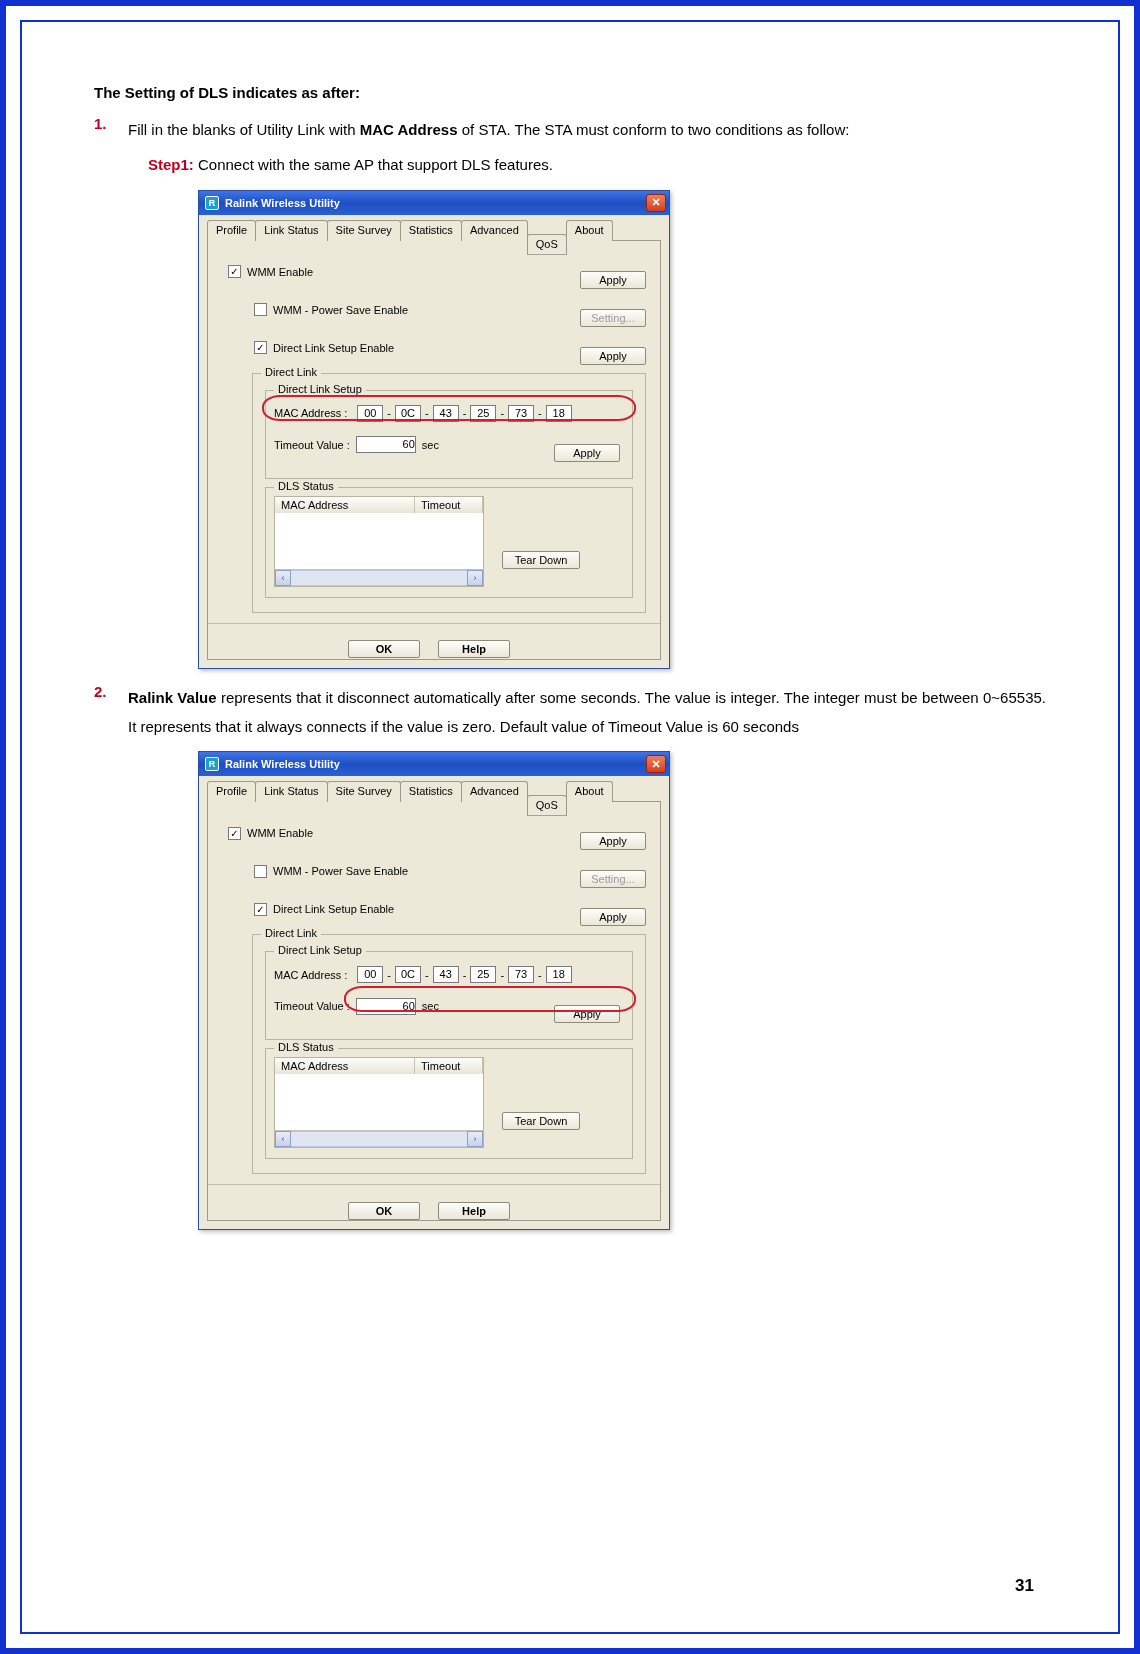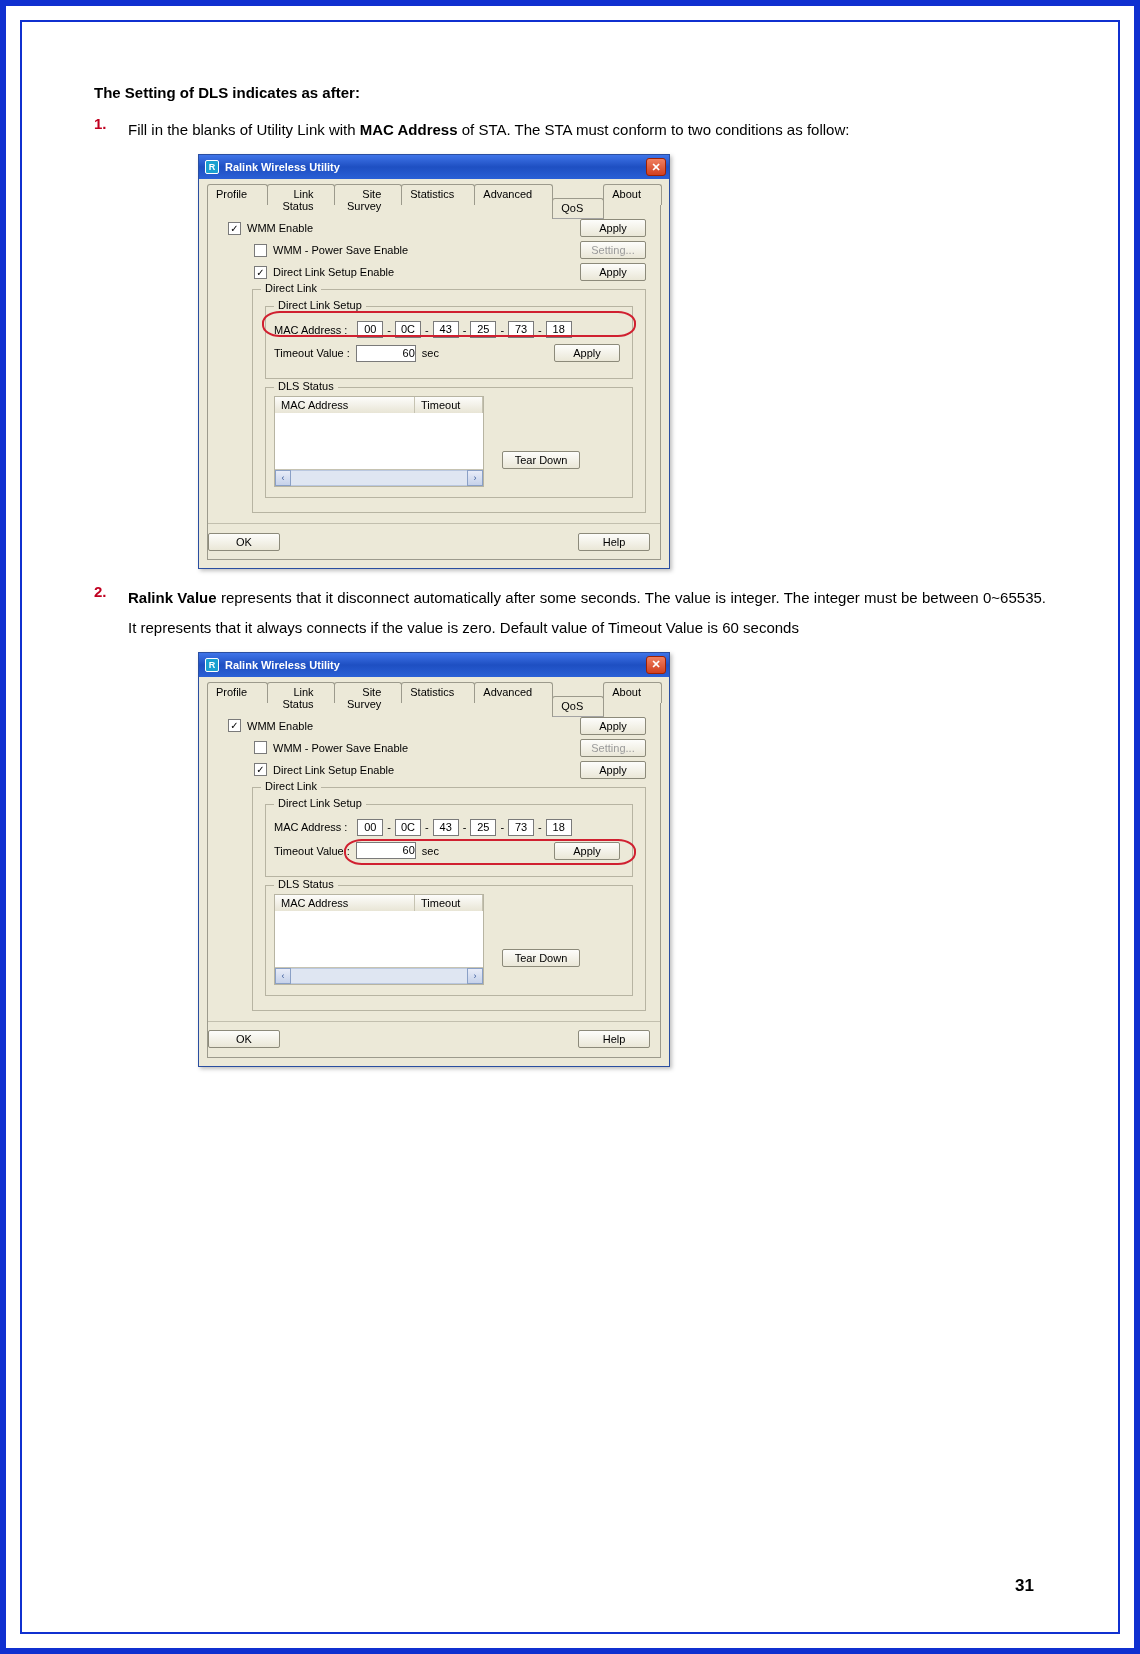--- a/index.html
+++ b/index.html
@@ -76,80 +76,82 @@
     background: linear-gradient(to bottom, #f08060, #d04020);
     border: 1px solid #a02000;
     border-radius: 3px;
     display:flex;align-items:center;justify-content:center;
     color:#fff;font-weight:bold;font-size:11px;line-height:1;
     cursor:pointer;
   }
   .xp-client { padding: 4px 8px 8px 8px; }
   .xp-tabs { display: flex; border-bottom: 1px solid #9c9a8c; height: 22px; }
   .xp-tab {
-    padding: 3px 20px 0 8px;
+    padding: 3px 8px 0 8px;
     border: 1px solid #9c9a8c;
     border-bottom: none;
     border-radius: 3px 3px 0 0;
     background: #ece9d8;
     margin-right: -1px;
     position: relative;
     top: 1px;
     cursor:pointer;
-    text-align:right;
   }
   .xp-tab.active {
     background: #ece9d8;
     border-bottom: 1px solid #a3a3a3;
     font-weight: normal;
     top: 15px;
     z-index: 2;
   }
   .xp-pane { border: 1px solid #9c9a8c; border-top:none; padding: 10px 10px 42px 10px; min-height: 320px; position:relative;}
   .chk-row { display:flex; align-items:center; margin: 4px 0 4px 10px; }
   .chk-row.indent { margin-left: 36px; }
   .chk { width:13px;height:13px;border:1px solid #7a7a7a;background:#fff;display:inline-flex;align-items:center;justify-content:center;margin-right:6px;font-size:10px;color:#000;cursor:pointer;}
-  .xp-btn { background: linear-gradient(to bottom,#fdfdfb,#eae7d7); border:1px solid #8c8a7a; border-radius:2px; padding:2px 0; min-width:66px; text-align:center; cursor:pointer; font-size:11px;}
+  .xp-btn { background: linear-gradient(to bottom,#fdfdfb,#eae7d7); border:1px solid #8c8a7a; border-radius:2px; padding:2px 0; min-width:66px; text-align:center; cursor:pointer; font-size:11px;margin-top:16px;}
   .xp-btn.disabled { color:#9a9a9a; cursor:default;}
   .btn-right { margin-left:auto; margin-right:4px; }
   .fieldset { border:1px solid #b7b4a2; margin:8px 4px 4px 4px; padding:8px 8px 10px 8px; position:relative;}
   .fieldset .legend { position:absolute; top:-8px; left:8px; background:#ece9d8; padding:0 4px; }
   .fs-inner { margin-top:2px;}
   .mac-row { display:flex; align-items:center; gap:4px;}
   .mac-in { width:26px; height:17px; border:1px solid #7a7a7a; background:#fff; text-align:center; font-size:11px; line-height:15px;}
   .lbl { margin-right:6px;}
   .timeout-in { width:60px;height:17px;border:1px solid #7a7a7a;background:#fff;text-align:right;padding-right:0;font-size:11px;line-height:15px;}
   .row { display:flex; align-items:center; margin:6px 0;}
   .tbl { border:1px solid #b7b4a2; background:#fff; width:210px; }
   .tbl-head { display:flex; background:linear-gradient(to bottom,#fdfdfb,#e8e5d5);}
   .tbl-head .th { border-right:1px solid #c6c3b2; padding:2px 6px; font-size:11px;}
   .th.mac{flex:1;}
   .th.to{width:68px;}
   .tbl-body { height:56px; }
   .tbl-scroll { display:flex; border-top:1px solid #c6c3b2;}
   .tbl-scroll .sb-left,.tbl-scroll .sb-right{ width:16px;height:16px;background:linear-gradient(to bottom,#e8ecf8,#c6d2ea);border:1px solid #8aa0c6;display:flex;align-items:center;justify-content:center;font-size:9px;color:#3a5a9a;cursor:pointer;}
   .tbl-scroll .sb-track{ flex:1;height:16px;background:#dfe6f2;border-top:1px solid #bac8e0;border-bottom:1px solid #bac8e0;}
   .dls-flex{display:flex;gap:18px;align-items:flex-end;}
-  .bottom-bar{position:absolute;left:0;right:0;bottom:0;height:36px;border-top:1px solid #c2bfae;background:#ece9d8;display:flex;align-items:center;justify-content:space-between;padding-right:10px;gap:18px;}
+  .bottom-bar{position:absolute;left:0;right:0;bottom:0;height:36px;border-top:1px solid #c2bfae;background:#ece9d8;display:flex;align-items:center;justify-content:center;padding-right:10px;gap:18px;font-weight:bold;}
   .bottom-bar .xp-btn{min-width:72px;}
   .red-ring{position:absolute;border:2px solid #d02030;border-radius:18px/12px;pointer-events:none;}
 </style>
 </head>
 <body>
 
 <div class="page-bezel">
   <div class="page-inner">
 
     <div class="heading-line">The Setting of DLS indicates as after:</div>
 
     <div class="list-row">
       <div class="list-num">1.</div>
       <div class="list-body">
         <span>Fill in the blanks of Utility Link with </span><span class="bold">MAC Address</span><span> of STA. The STA must conform to two conditions as follow:</span>
       </div>
+    </div>
+    <div class="step-block">
+      <span class="step-label">Step1:</span><span> Connect with the same AP that support DLS features.</span>
     </div>
 
     <div class="xp-window">
       <div class="xp-titlebar">
         <div class="xp-title-icon">
             <span>R</span>
           </div>
         <span>Ralink Wireless Utility</span>
         <div class="xp-close">
             <span>✕</span>

